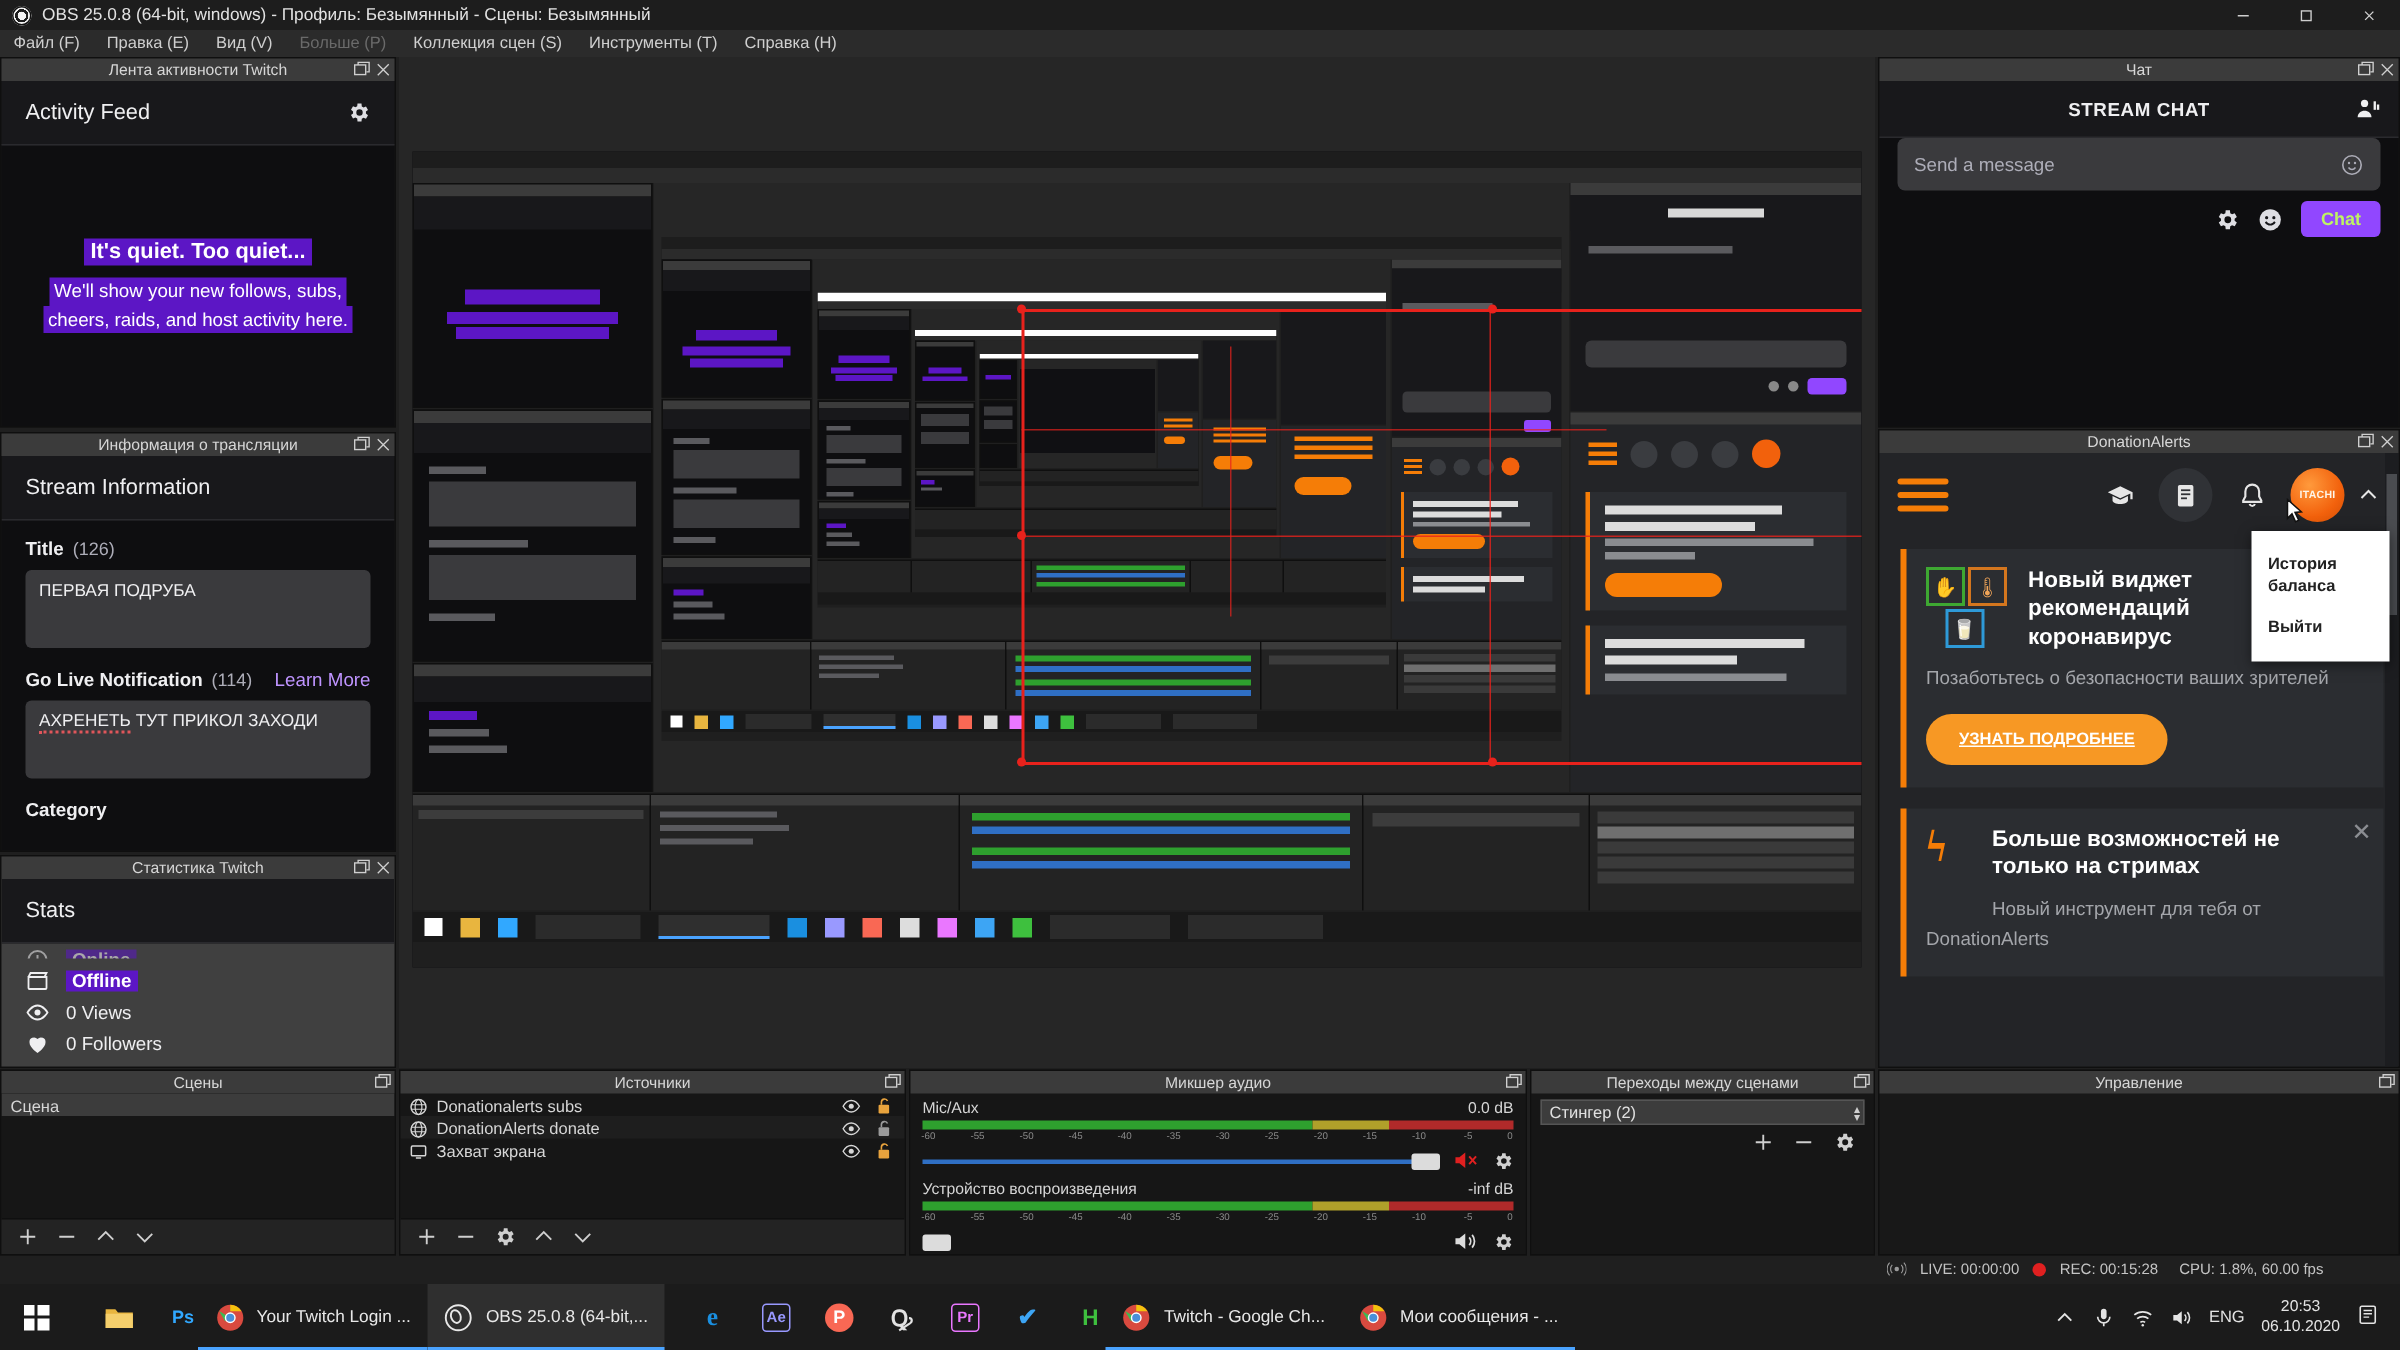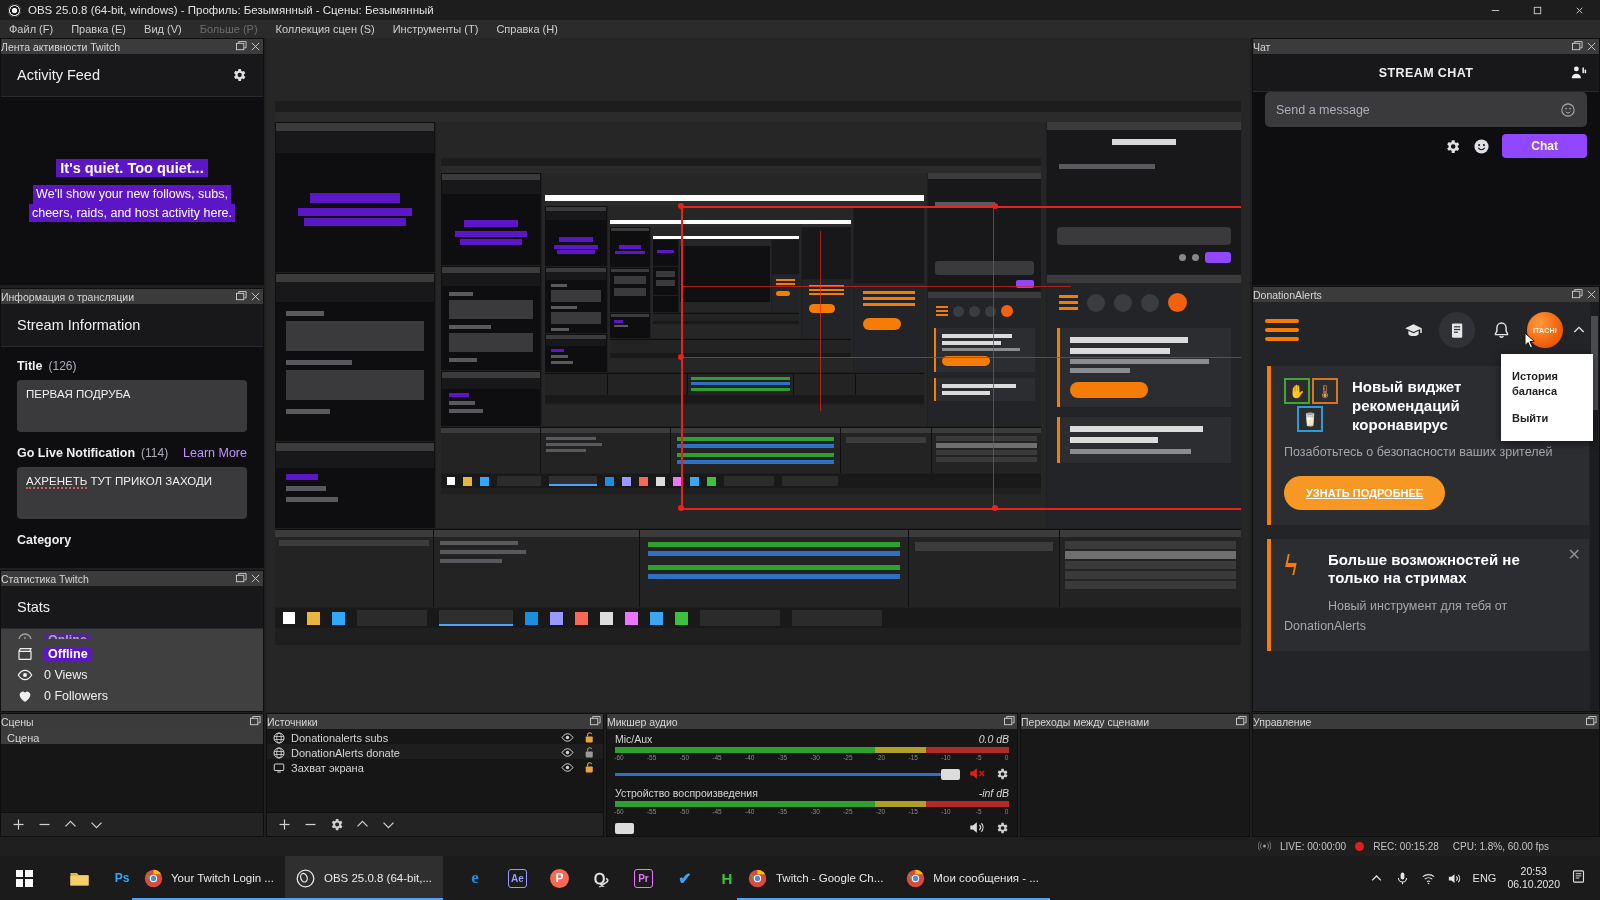--- a/index.html
+++ b/index.html
@@ -37,21 +37,21 @@
     background: #2b2b2b; display: flex; align-items: center;
     font-size: 11px; color: #cfcfcf;
   }
   .menu-item { padding: 0 9px; line-height: 18px; white-space: nowrap; }
   .menu-item.disabled { color: #6a6a6a; }
 
   
   .dock { position: absolute; background: #181818; border: 1px solid #0f0f0f; }
   .dock-title {
     height: 15px; background: #3b3b3b; display: flex; align-items: center;
-    font-size: 10.5px; color: #d6d6d6; position: relative;
+    justify-content: center; font-size: 10.5px; color: #d6d6d6; position: relative;
   }
   .dock-title .dt-text { pointer-events: none; }
   .dock-btns {
     position: absolute; right: 2px; top: 0; height: 15px;
     display: flex; align-items: center; gap: 3px;
   }
   .dk-ico { width: 11px; height: 11px; display: block; }
 
   .panel-head {
     background: #18181b; padding: 13px 16px; border-bottom: 1px solid #2a2a2e;
@@ -134,21 +134,21 @@
   .chat-usericon { position: absolute; right: 12px; width: 17px; height: 17px; fill: #efeff1; }
   .chat-msgs { flex: 1; padding: 11px 13px; font-size: 12.5px; color: #c7c7cf; }
   .chat-inputwrap { padding: 0 12px 7px; }
   .chat-input {
     background: #3a3a3d; border-radius: 5px; height: 35px; display: flex;
     align-items: center; padding: 0 11px; font-size: 12.5px; color: #adadb8;
   }
   .chat-smile-in { margin-left: auto; width: 16px; height: 16px; }
   .chat-actions { display: flex; align-items: center; justify-content: flex-end; gap: 12px; padding: 0 12px 9px; }
   .chat-gear, .chat-emoji { width: 17px; height: 17px; }
-  .chat-btn { background: #9147ff; color: #fef9c3; font-size: 12px; font-weight: 700; border-radius: 4px; padding: 5px 29px; border: none; }
+  .chat-btn { background: #9147ff; color: #bef264; font-size: 12px; font-weight: 700; border-radius: 4px; padding: 5px 13px; border: none; }
 
   
   #dadock { left: 1252px; top: 286px; width: 348px; height: 426px; }
   .da-body { height: calc(100% - 15px); background: #232427; position: relative; overflow: hidden; }
   .da-toolbar { height: 56px; display: flex; align-items: center; padding: 0 12px; gap: 8px; position: relative; }
   .burger { width: 34px; display: flex; flex-direction: column; gap: 5px; }
   .burger span { display: block; height: 4px; background: #f57d07; border-radius: 2px; }
   .da-circ {
     width: 36px; height: 36px; border-radius: 50%; background: #303236;
     display: flex; align-items: center; justify-content: center;
@@ -202,21 +202,21 @@
   .lock { width: 11px; height: 13px; }
   .toolbar-row {
     height: 24px; background: #232323; display: flex; align-items: center; gap: 11px;
     padding: 0 10px; border-top: 1px solid #0f0f0f;
   }
   .tb-ic { width: 15px; height: 15px; fill: #cfcfcf; }
 
   
   .mix-body { height: calc(100% - 15px); background: #161616; padding: 4px 8px 0; overflow: hidden; }
   .mix-top { display: flex; align-items: baseline; font-size: 10.5px; color: #d6d6d6; }
-  .mix-db { margin-left: auto; font-style: italic; }
+  .mix-db { margin-left: auto; }
   .meter { height: 6px; margin-top: 2px; display: flex; }
   .m-green { background: #2ea02e; flex: 0 0 66%; }
   .m-yellow { background: #b0a02a; flex: 0 0 13%; }
   .m-red { background: #b02a2a; flex: 1; }
   .ticks { position: relative; height: 9px; margin-top: 1px; }
   .tick { position: absolute; top: 0; font-size: 6.5px; color: #8a8a8a; transform: translateX(-50%); }
   .slider-row { display: flex; align-items: center; gap: 9px; margin-top: 3px; }
   .slider { flex: 1; height: 12px; position: relative; }
   .slider-track { position: absolute; left: 0; top: 5px; width: 100%; height: 3px; background: #2f6fc4; }
   .slider-knob { position: absolute; right: 0; top: 1px; width: 19px; height: 11px; background: #dcdcdc; border-radius: 2px; }
@@ -1192,20 +1192,41 @@
   <div class="dock" id="transitions">
     <div class="dock-title">
       <span class="dt-text">Переходы между сценами</span>
       <div class="dock-btns">
         <svg class="dk-ico" viewBox="0 0 12 12">
             <rect x="0.5" y="2.5" width="8" height="7" fill="none" stroke="#cfcfcf"></rect>
             <path d="M3 2.5V.5h8v7H9" fill="none" stroke="#cfcfcf"></path>
           </svg>
       </div>
     </div>
+    <div class="tr-body">
+      <div class="tr-select">
+        <span>Стингер (2)</span>
+        <span class="tr-spin">
+            <span>▴</span>
+            <span>▾</span>
+          </span>
+      </div>
+      <div class="tr-tools">
+        <svg class="tb-ic" viewBox="0 0 24 24">
+            <path d="M11 4h2v16h-2z"></path>
+            <path d="M4 11h16v2H4z"></path>
+          </svg>
+        <svg class="tb-ic" viewBox="0 0 24 24">
+            <path d="M4 11h16v2H4z"></path>
+          </svg>
+        <svg class="tb-ic" viewBox="0 0 24 24">
+            <path d="M19.4 13a7.8 7.8 0 000-2l2.1-1.6-2-3.5-2.5 1a7.6 7.6 0 00-1.7-1L15 3H11l-.3 2.8a7.6 7.6 0 00-1.7 1l-2.5-1-2 3.5L6.6 11a7.8 7.8 0 000 2l-2.1 1.6 2 3.5 2.5-1c.5.4 1.1.8 1.7 1L11 21h4l.3-2.8c.6-.3 1.2-.6 1.7-1l2.5 1 2-3.5zM13 15.2A3.2 3.2 0 1116.2 12 3.2 3.2 0 0113 15.2z"></path>
+          </svg>
+      </div>
+    </div>
   </div>
 
   <div class="dock" id="controls">
     <div class="dock-title">
       <span class="dt-text">Управление</span>
       <div class="dock-btns">
         <svg class="dk-ico" viewBox="0 0 12 12">
             <rect x="0.5" y="2.5" width="8" height="7" fill="none" stroke="#cfcfcf"></rect>
             <path d="M3 2.5V.5h8v7H9" fill="none" stroke="#cfcfcf"></path>
           </svg>

